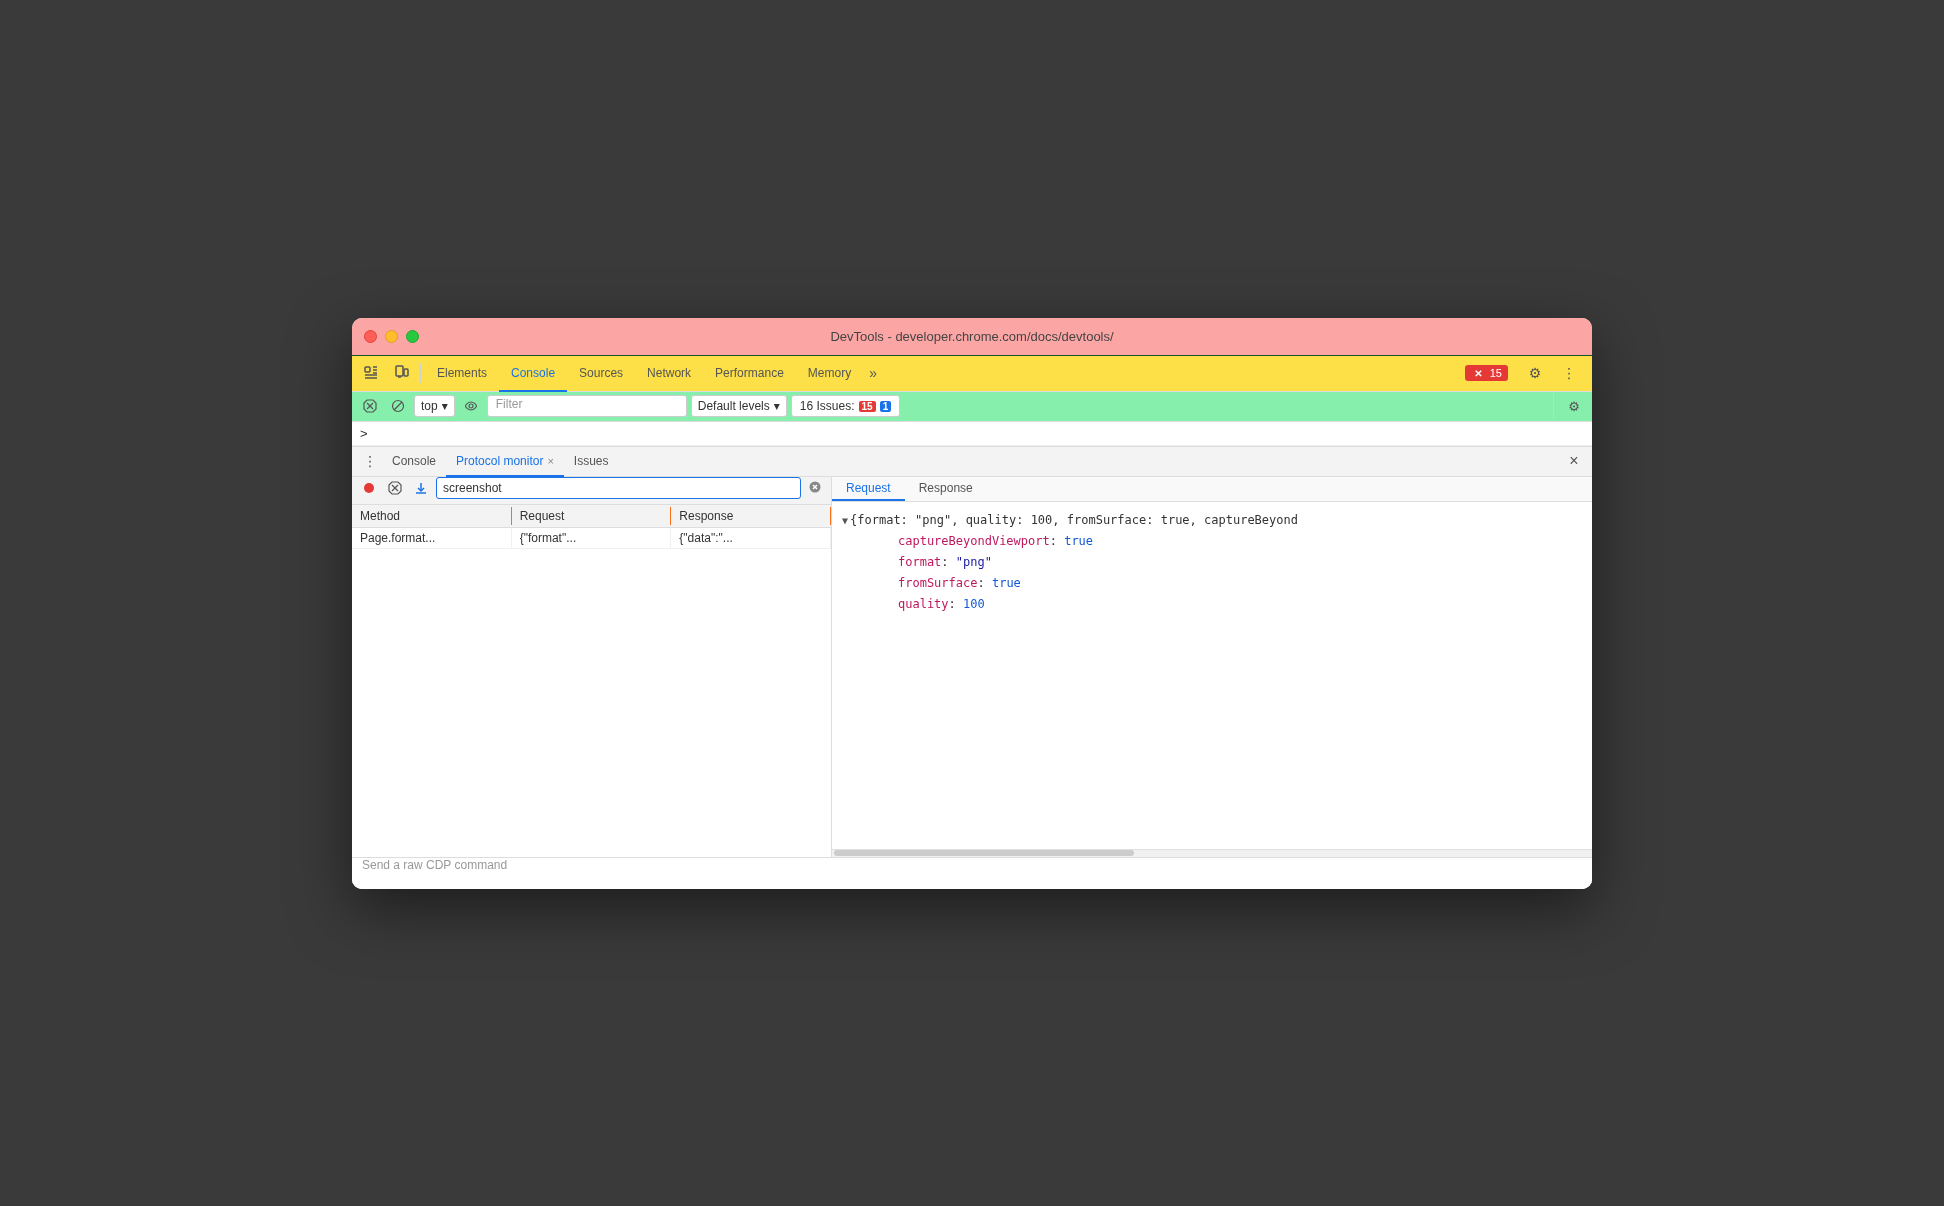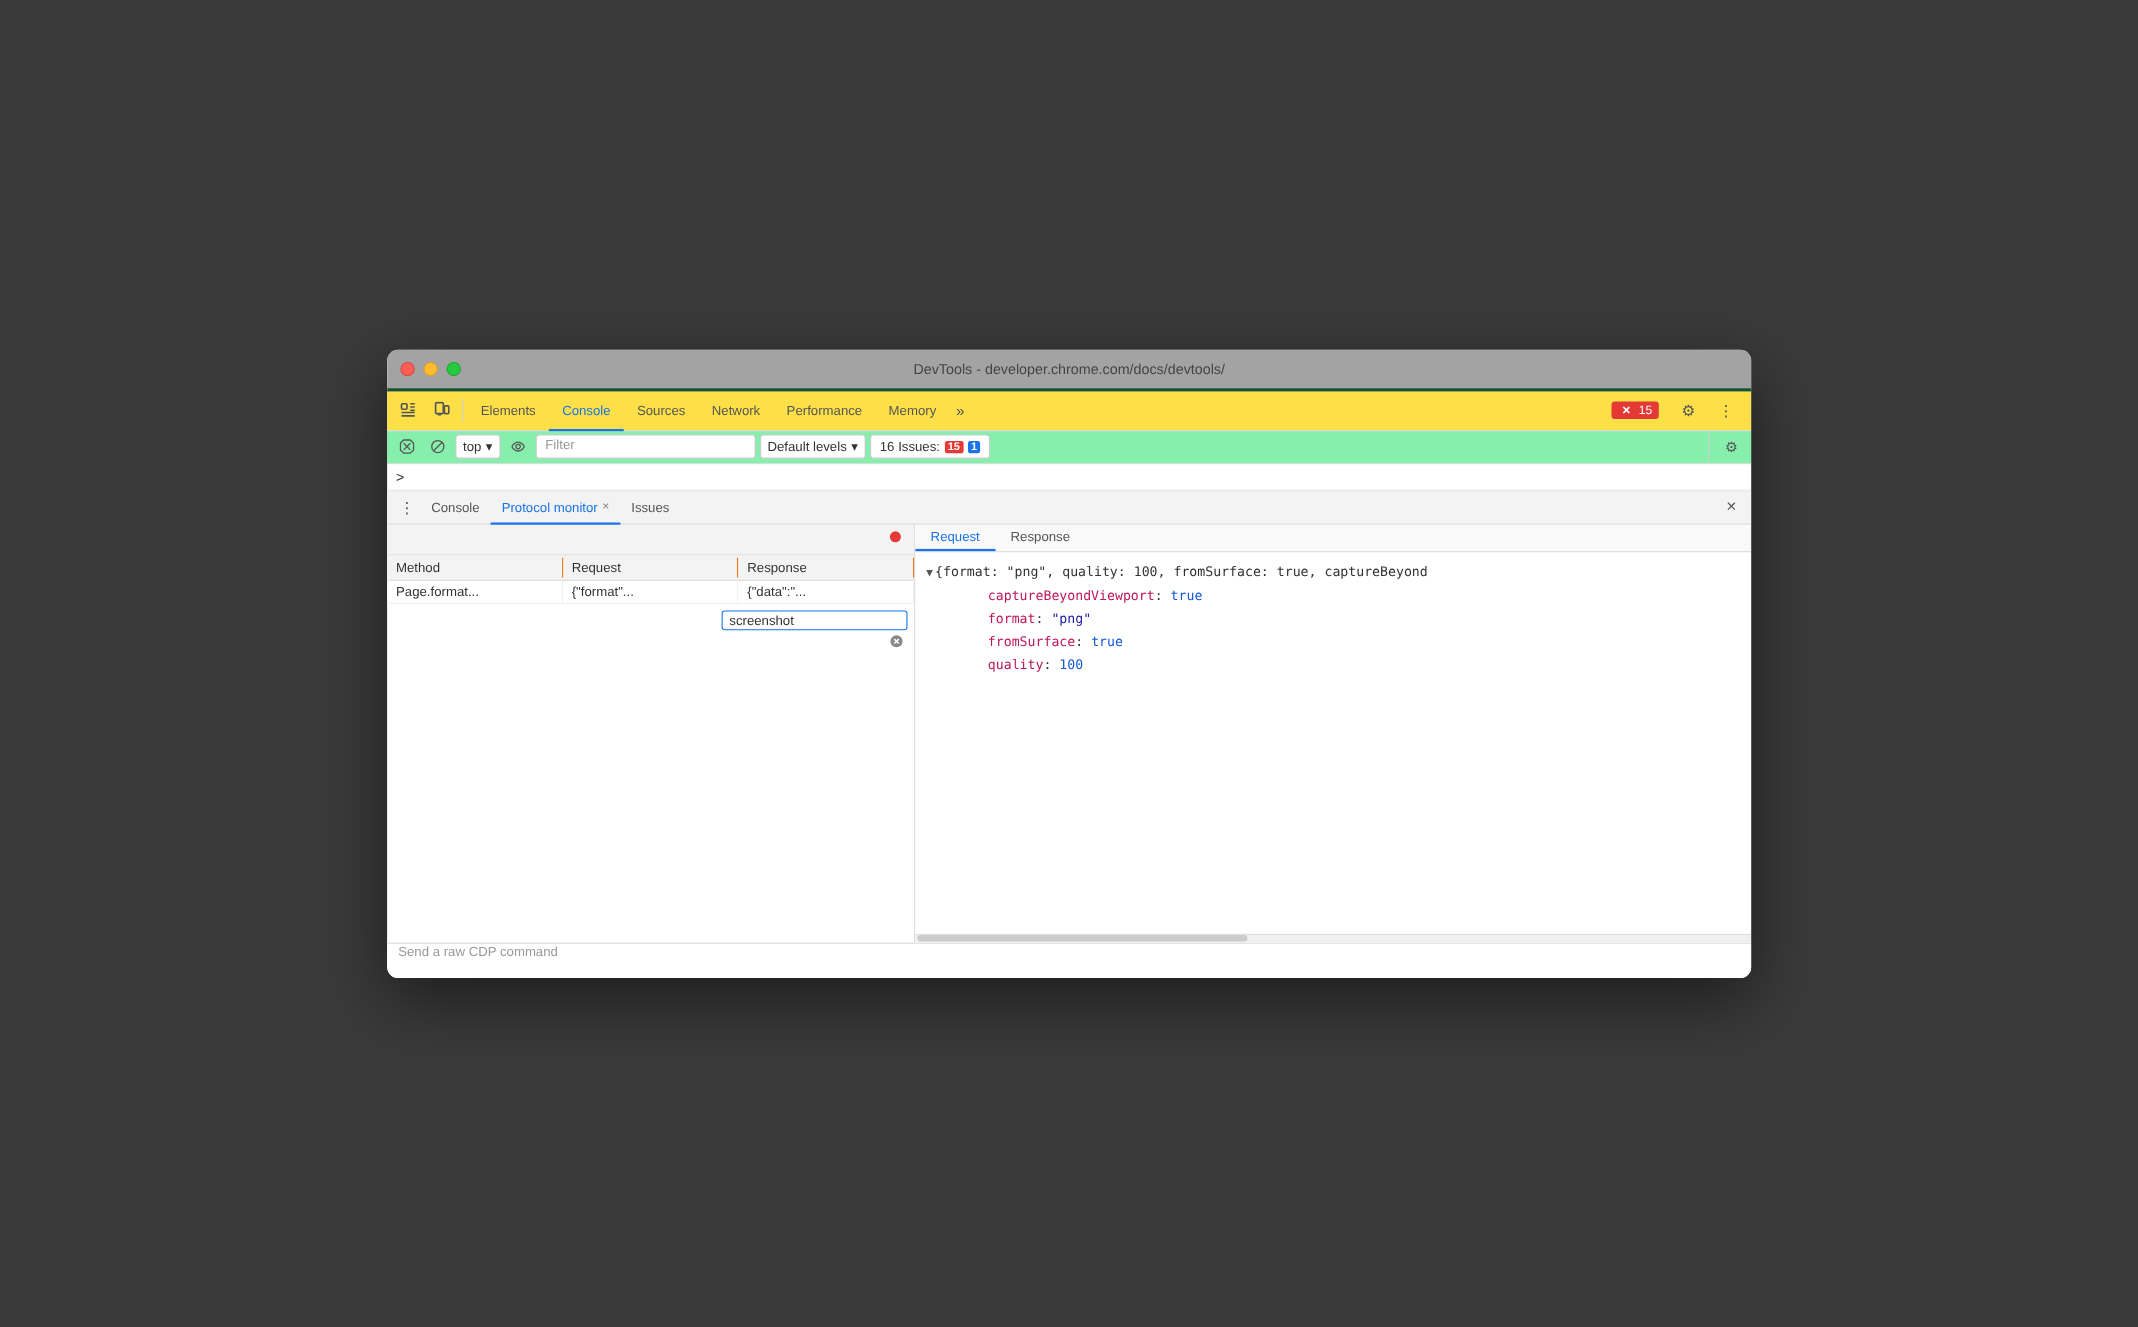--- a/index.html
+++ b/index.html
@@ -13,26 +13,26 @@
     }
     .window {
       width: 1240px;
       background: #f0f0f0;
       border-radius: 10px;
       box-shadow: 0 20px 60px rgba(0,0,0,0.5);
       overflow: hidden;
     }
     
     .title-bar {
-      background: #a3a3a3;
+      background: #fca5a5;
       height: 38px;
       display: flex;
       align-items: center;
       padding: 0 12px;
-      border-bottom: 3px solid #14532d;
+      border-bottom: 1px solid #14532d;
       position: relative;
     }
     .traffic-lights {
       display: flex;
       gap: 8px;
     }
     .traffic-light {
       width: 13px;
       height: 13px;
       border-radius: 50%;
@@ -289,25 +289,24 @@
       justify-content: center;
       cursor: pointer;
       color: #555;
       font-size: 16px;
     }
     
     .pm-toolbar {
       background: #f3f3f3;
       border-bottom: 1px solid #ddd;
       display: flex;
-      align-items: flex-end;
+      align-items: flex-start;
       height: 28px;
       padding: 0 6px;
       gap: 4px;
-      flex-direction: column;
     }
     .pm-btn {
       width: 22px;
       height: 22px;
       display: flex;
       align-items: center;
       justify-content: center;
       cursor: pointer;
       border-radius: 3px;
       flex-shrink: 0;

